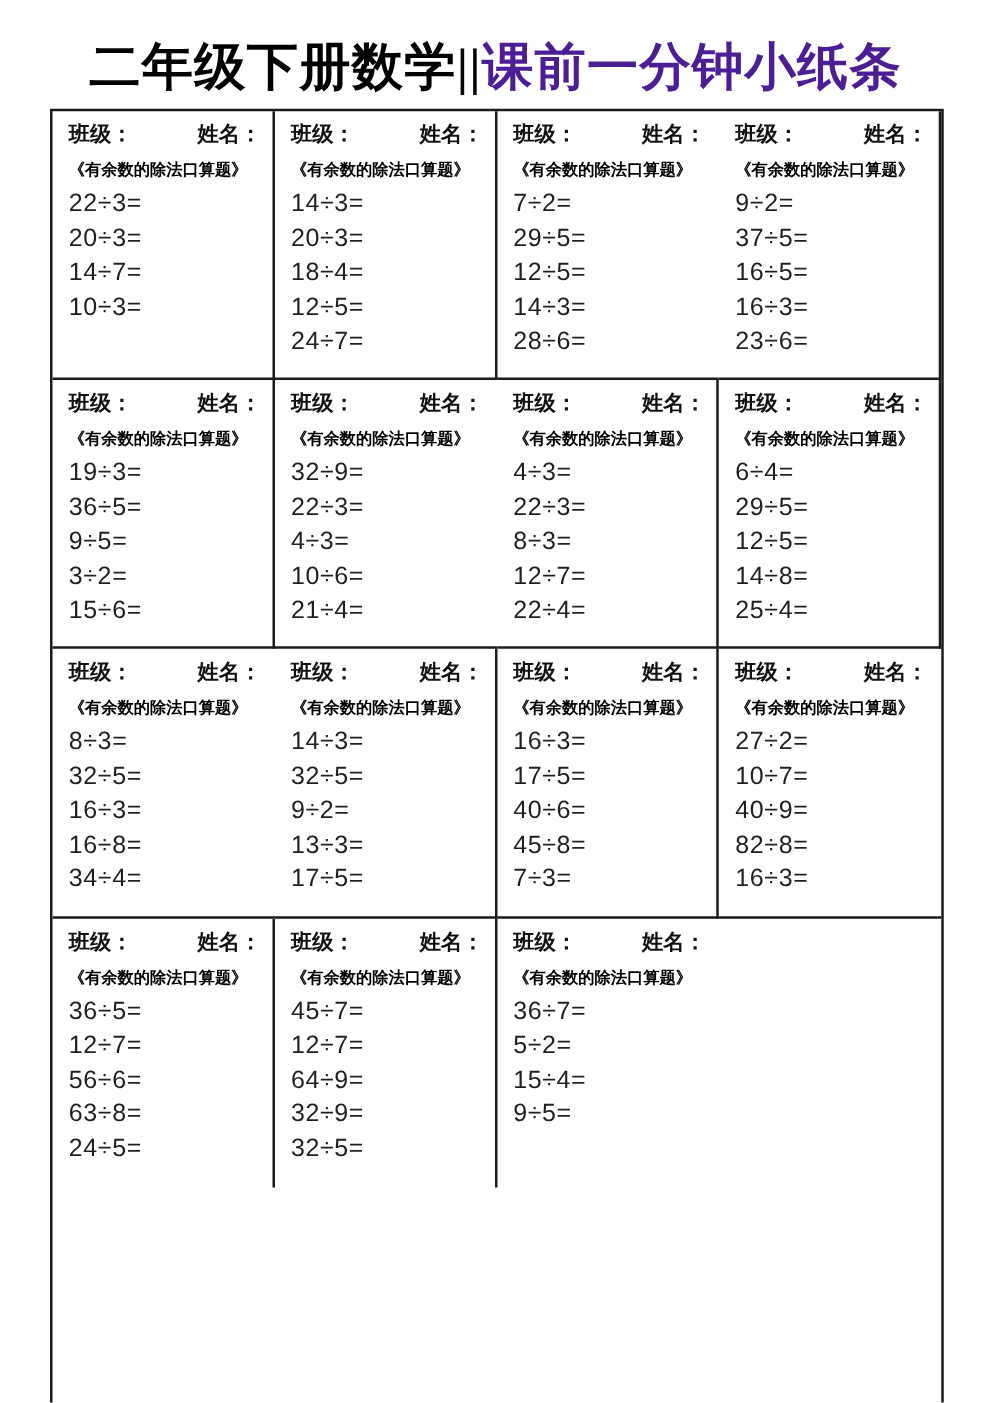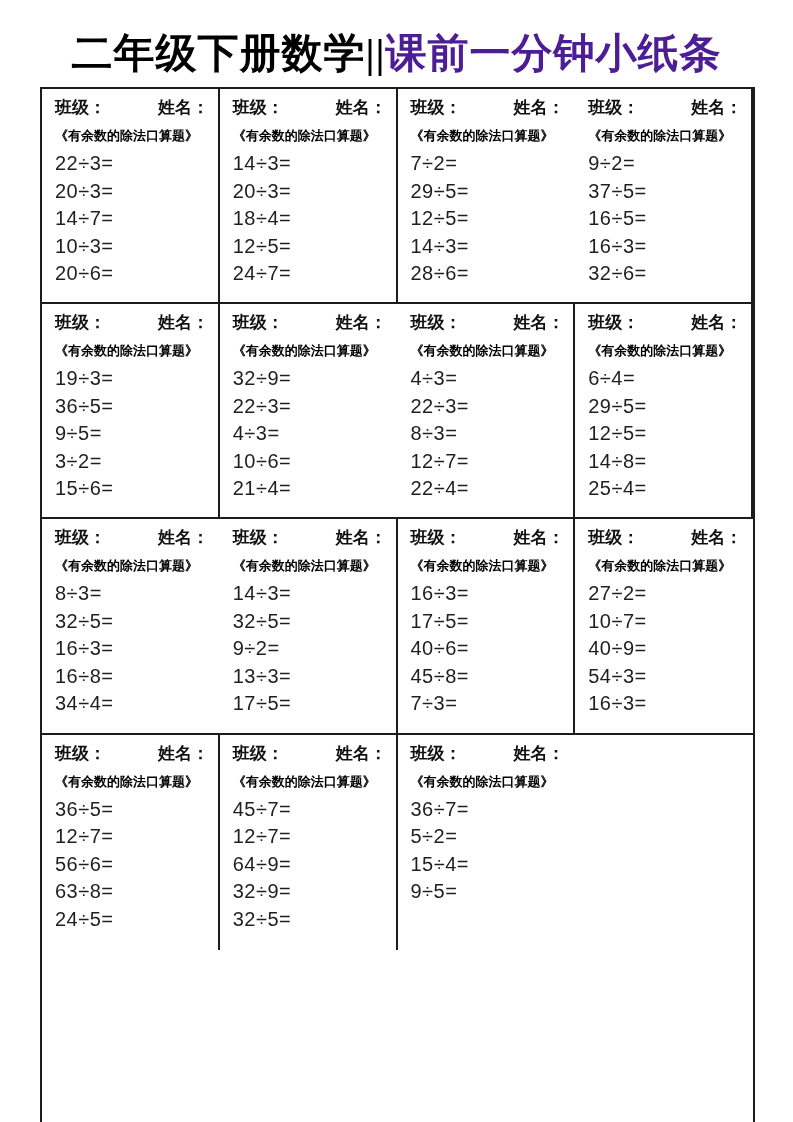--- a/index.html
+++ b/index.html
@@ -75,21 +75,20 @@
 
 <div class="grid">
 
   <div class="cell">
     <div class="cell-header"><span>班级：</span><span class="name-gap">姓名：</span></div>
     <div class="subtitle">《有余数的除法口算题》</div>
     <div class="problem">22÷3=</div>
     <div class="problem">20÷3=</div>
     <div class="problem">14÷7=</div>
     <div class="problem">10÷3=</div>
-    <div class="problem">20÷6=</div>
   </div>
 
   <div class="cell">
     <div class="cell-header"><span>班级：</span><span class="name-gap">姓名：</span></div>
     <div class="subtitle">《有余数的除法口算题》</div>
     <div class="problem">14÷3=</div>
     <div class="problem">20÷3=</div>
     <div class="problem">18÷4=</div>
     <div class="problem">12÷5=</div>
     <div class="problem">24÷7=</div>
@@ -105,21 +104,21 @@
     <div class="problem">28÷6=</div>
   </div>
 
   <div class="cell">
     <div class="cell-header"><span>班级：</span><span class="name-gap">姓名：</span></div>
     <div class="subtitle">《有余数的除法口算题》</div>
     <div class="problem">9÷2=</div>
     <div class="problem">37÷5=</div>
     <div class="problem">16÷5=</div>
     <div class="problem">16÷3=</div>
-    <div class="problem">32÷6=</div>
+    <div class="problem">23÷6=</div>
   </div>
 
   <div class="cell">
     <div class="cell-header"><span>班级：</span><span class="name-gap">姓名：</span></div>
     <div class="subtitle">《有余数的除法口算题》</div>
     <div class="problem">19÷3=</div>
     <div class="problem">36÷5=</div>
     <div class="problem">9÷5=</div>
     <div class="problem">3÷2=</div>
     <div class="problem">15÷6=</div>
@@ -184,21 +183,21 @@
     <div class="problem">45÷8=</div>
     <div class="problem">7÷3=</div>
   </div>
 
   <div class="cell">
     <div class="cell-header"><span>班级：</span><span class="name-gap">姓名：</span></div>
     <div class="subtitle">《有余数的除法口算题》</div>
     <div class="problem">27÷2=</div>
     <div class="problem">10÷7=</div>
     <div class="problem">40÷9=</div>
-    <div class="problem">54÷3=</div>
+    <div class="problem">82÷8=</div>
     <div class="problem">16÷3=</div>
   </div>
 
   <div class="cell">
     <div class="cell-header"><span>班级：</span><span class="name-gap">姓名：</span></div>
     <div class="subtitle">《有余数的除法口算题》</div>
     <div class="problem">36÷5=</div>
     <div class="problem">12÷7=</div>
     <div class="problem">56÷6=</div>
     <div class="problem">63÷8=</div>

